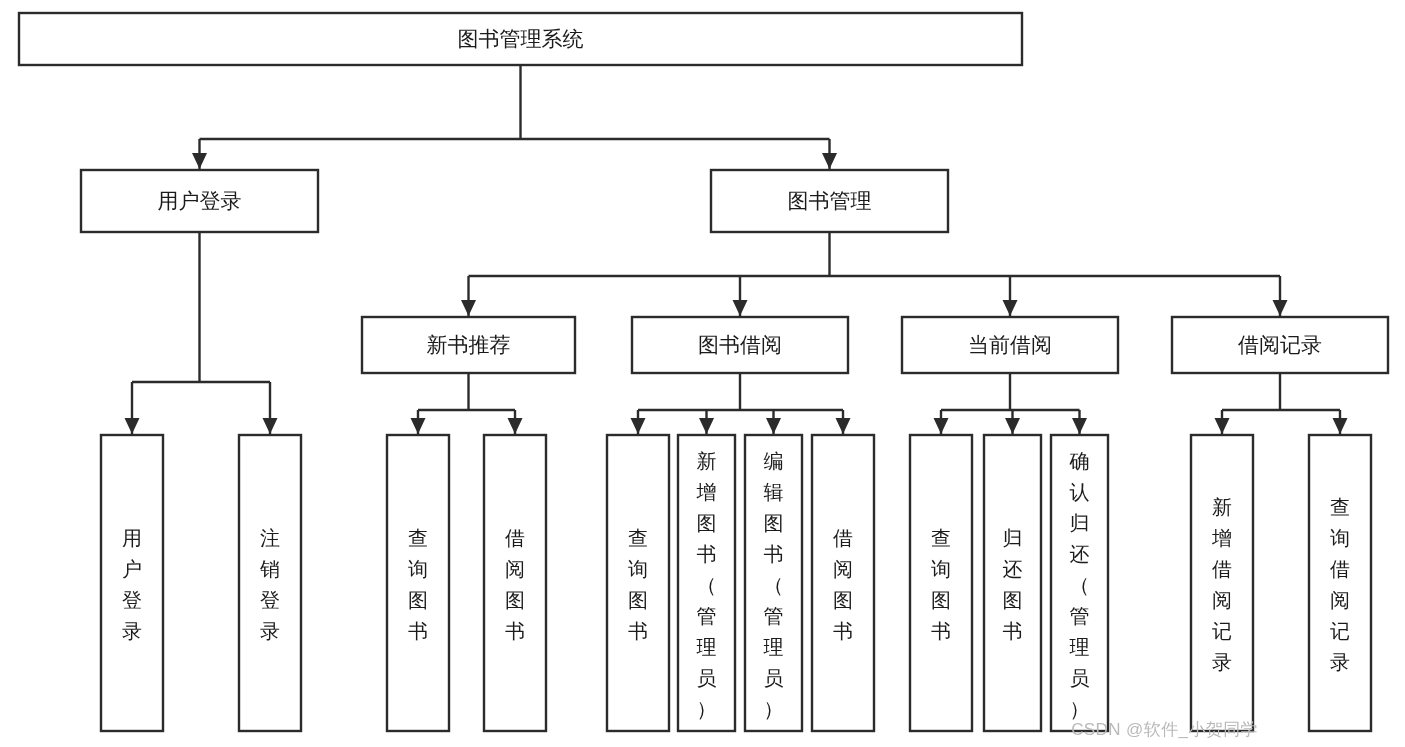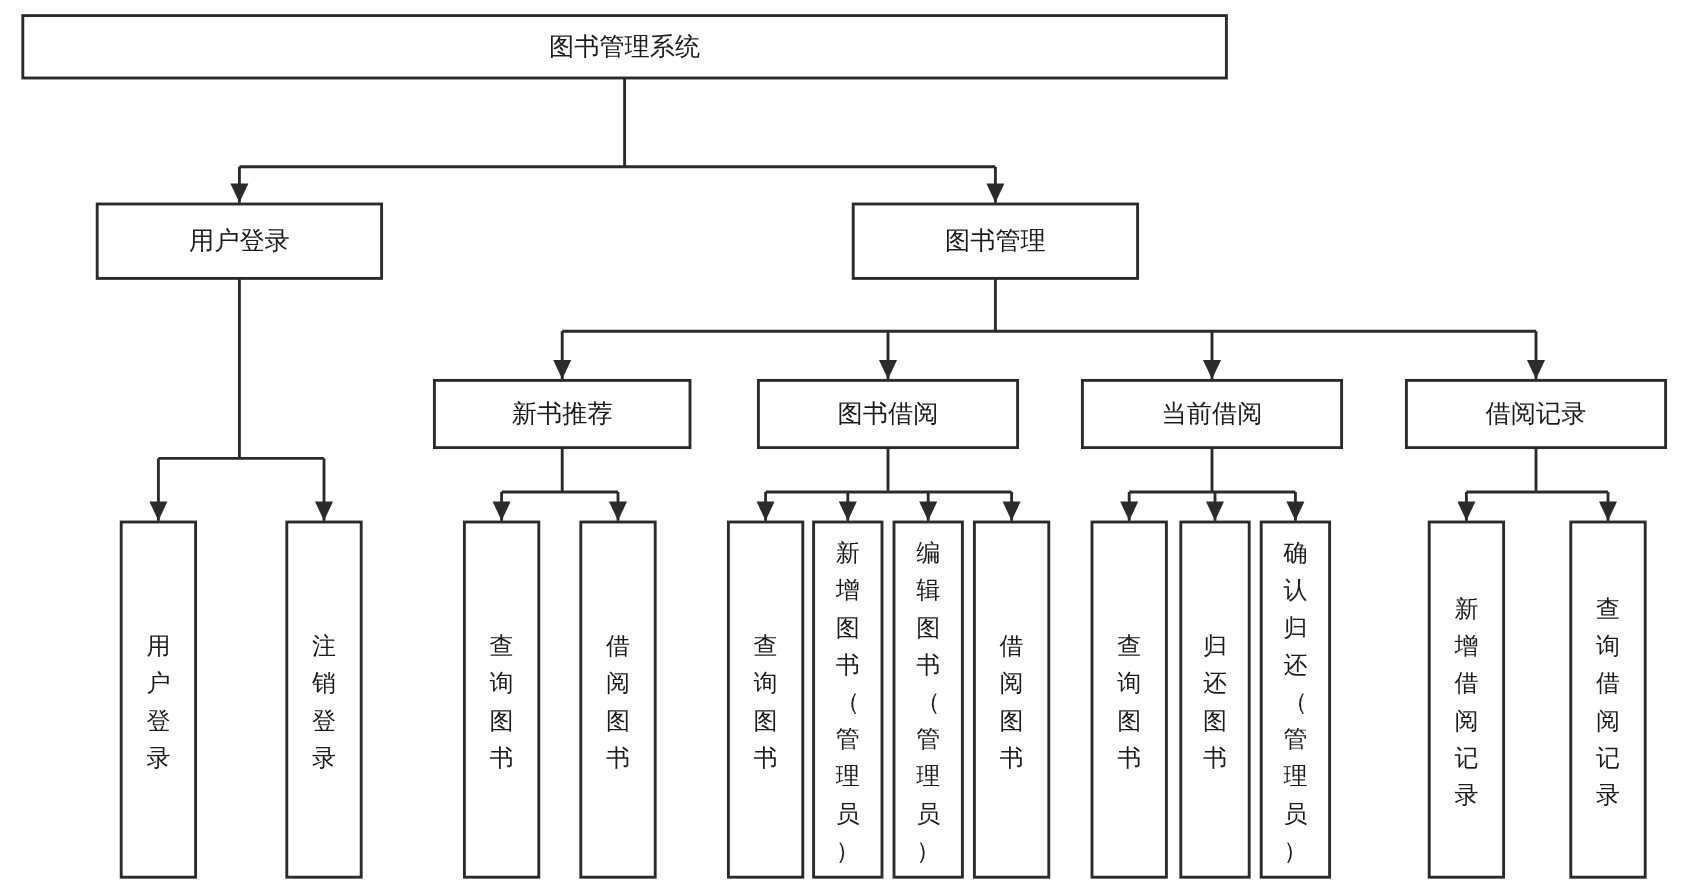--- a/index.html
+++ b/index.html
@@ -200,13 +200,14 @@
         <g>
           <rect x="1191" y="435" width="62" height="296" class="node-box"></rect>
           <text x="1222" y="514.18" class="node-label-v"><tspan x="1222" dy="0">新</tspan><tspan x="1222" dy="31">增</tspan><tspan x="1222" dy="31">借</tspan><tspan x="1222" dy="31">阅</tspan><tspan x="1222" dy="31">记</tspan><tspan x="1222" dy="31">录</tspan></text>
         </g>
         <g>
           <rect x="1309" y="435" width="62" height="296" class="node-box"></rect>
           <text x="1340" y="514.18" class="node-label-v"><tspan x="1340" dy="0">查</tspan><tspan x="1340" dy="31">询</tspan><tspan x="1340" dy="31">借</tspan><tspan x="1340" dy="31">阅</tspan><tspan x="1340" dy="31">记</tspan><tspan x="1340" dy="31">录</tspan></text>
         </g>
       </g>
   </svg>
+  <div class="watermark-text">CSDN @软件_小贺同学</div>
 </div>
 
 </body></html>

